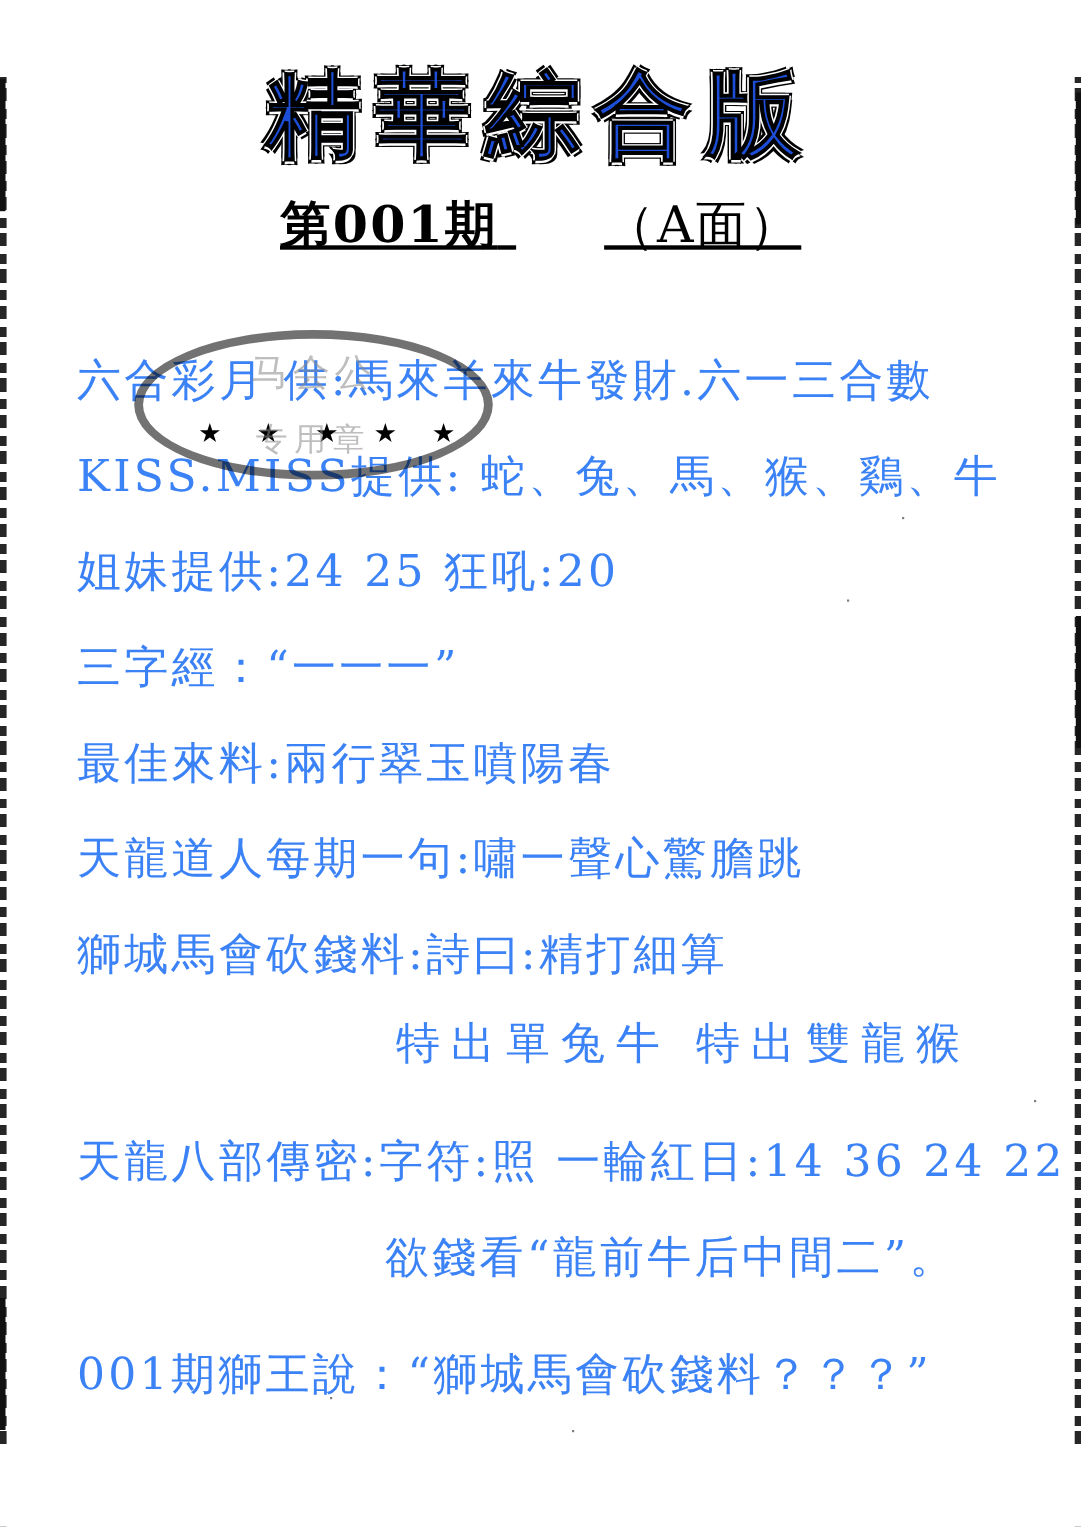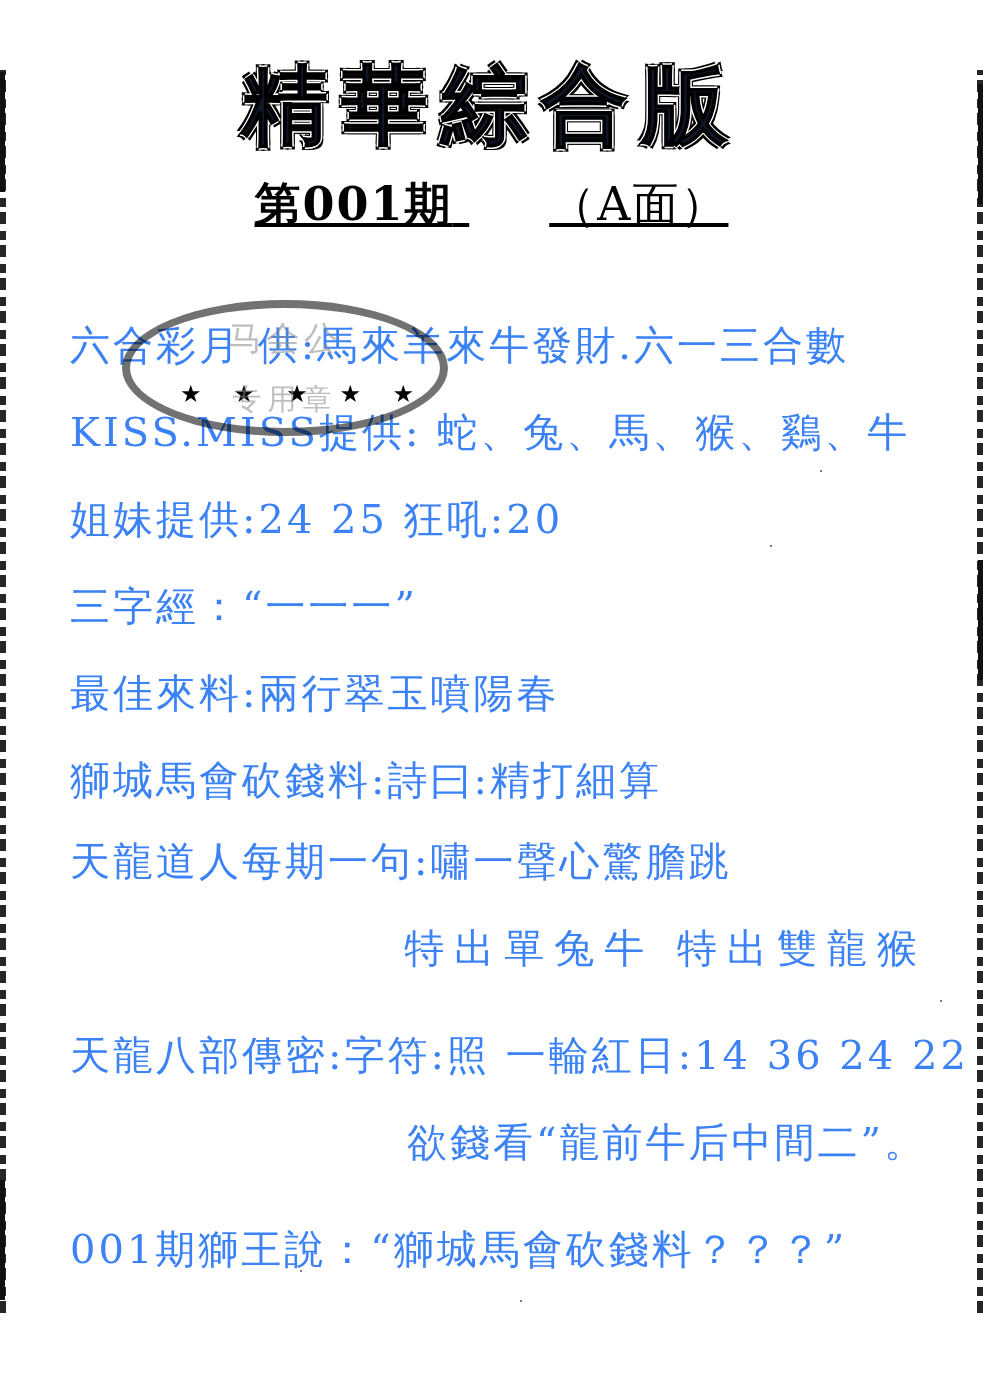--- a/index.html
+++ b/index.html
@@ -58,21 +58,21 @@
     top: 62px;
     left: 0;
     right: 0;
     text-align: center;
   }
   .main-title {
     font-family: "DejaVu Sans", "Liberation Sans", sans-serif;
     font-size: 86px;
     font-weight: bold;
     letter-spacing: 14px;
-    color: #0f172a;
+    color: #1d4ed8;
     line-height: 1.0;
     -webkit-text-stroke: 1px #000;
     text-shadow:
        2px 0 0 #fff,
       -2px 0 0 #fff,
        0 2px 0 #fff,
        0 -2px 0 #fff,
        3px 3px 0 #000,
       -3px -3px 0 #000,
        3px -3px 0 #000,
@@ -101,21 +101,21 @@
     color: #3b82f6;
     letter-spacing: 3px;
     margin-bottom: 32px;
     white-space: nowrap;
     position: relative;
   }
   .line.indent-1 { padding-left: 290px; }
   .line.indent-2 { padding-left: 280px; }
   .line.spaced { letter-spacing: 10px; }
   .line.small-gap { margin-bottom: 26px; }
-  .line.big-gap { margin-bottom: 52px; text-align: right; }
+  .line.big-gap { margin-bottom: 52px; }
 
   
   .stars {
     position: absolute;
     left: 110px;
     top: 62px;
     font-size: 24px;
     letter-spacing: 12px;
     color: #000;
   }
@@ -180,22 +180,22 @@
 
   <div class="body-lines">
 
     <div class="line">六合彩月          供:馬來羊來牛發財.六一三合數</div>
     <div class="stars">★ ★ ★ ★ ★</div>
 
     <div class="line">KISS.MISS提供: 蛇、兔、馬、猴、鷄、牛</div>
     <div class="line">姐妹提供:24  25  狂吼:20</div>
     <div class="line">三字經：“一一一”</div>
     <div class="line">最佳來料:兩行翠玉噴陽春</div>
+    <div class="line">天龍道人每期一句:嘯一聲心驚膽跳</div>
     <div class="line small-gap">獅城馬會砍錢料:詩曰:精打細算</div>
-    <div class="line">天龍道人每期一句:嘯一聲心驚膽跳</div>
     <div class="line indent-1 spaced big-gap">特出單兔牛      特出雙龍猴</div>
     <div class="line">天龍八部傳密:字符:照   一輪紅日:14  36  24  22</div>
     <div class="line indent-2 big-gap">欲錢看“龍前牛后中間二”。</div>
     <div class="line">001期獅王說：“獅城馬會砍錢料？？？”</div>
 
   </div>
 
   <div class="stamp">
     <div class="stamp-top">马会公</div>
     <div class="stamp-bottom">专用章</div>

